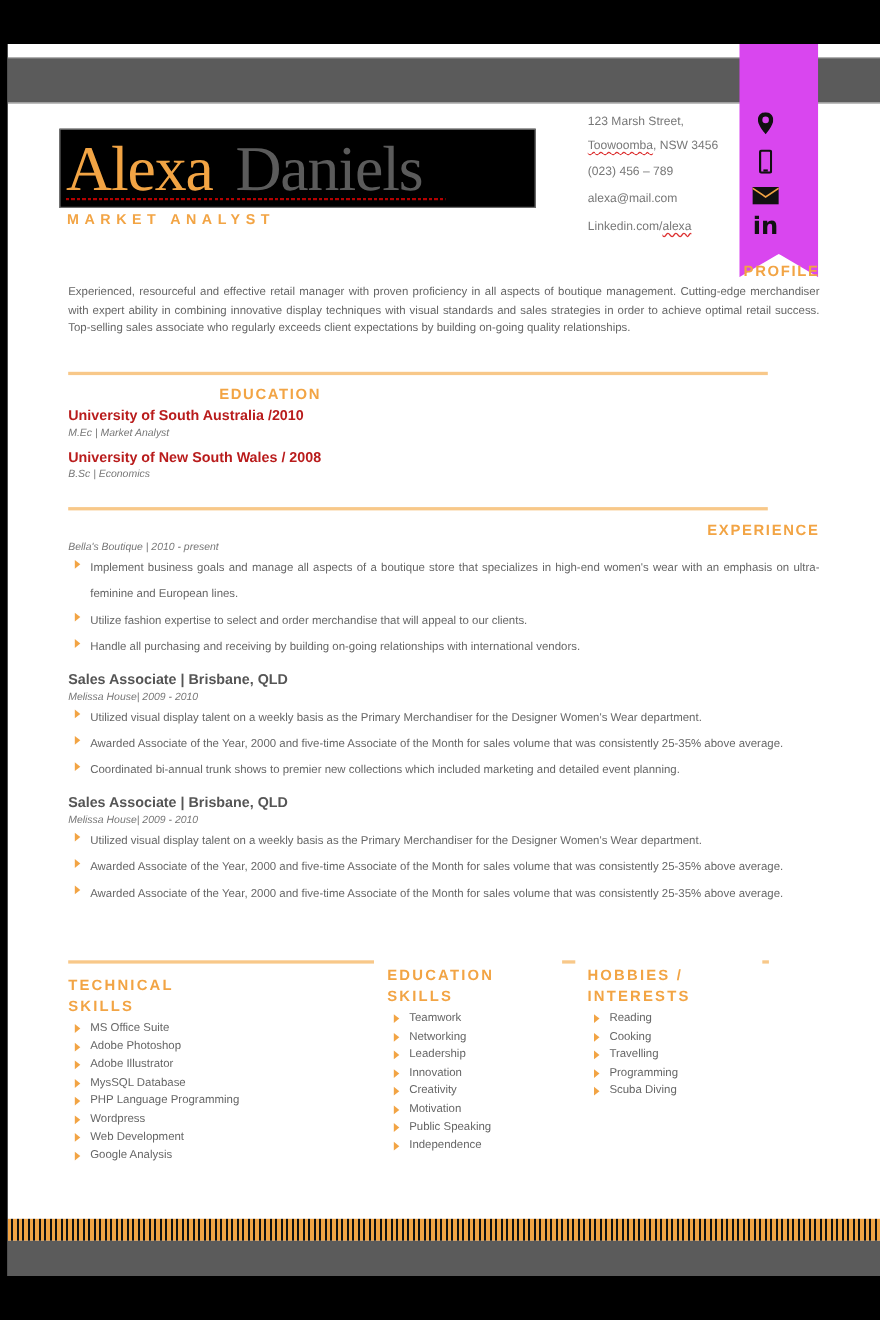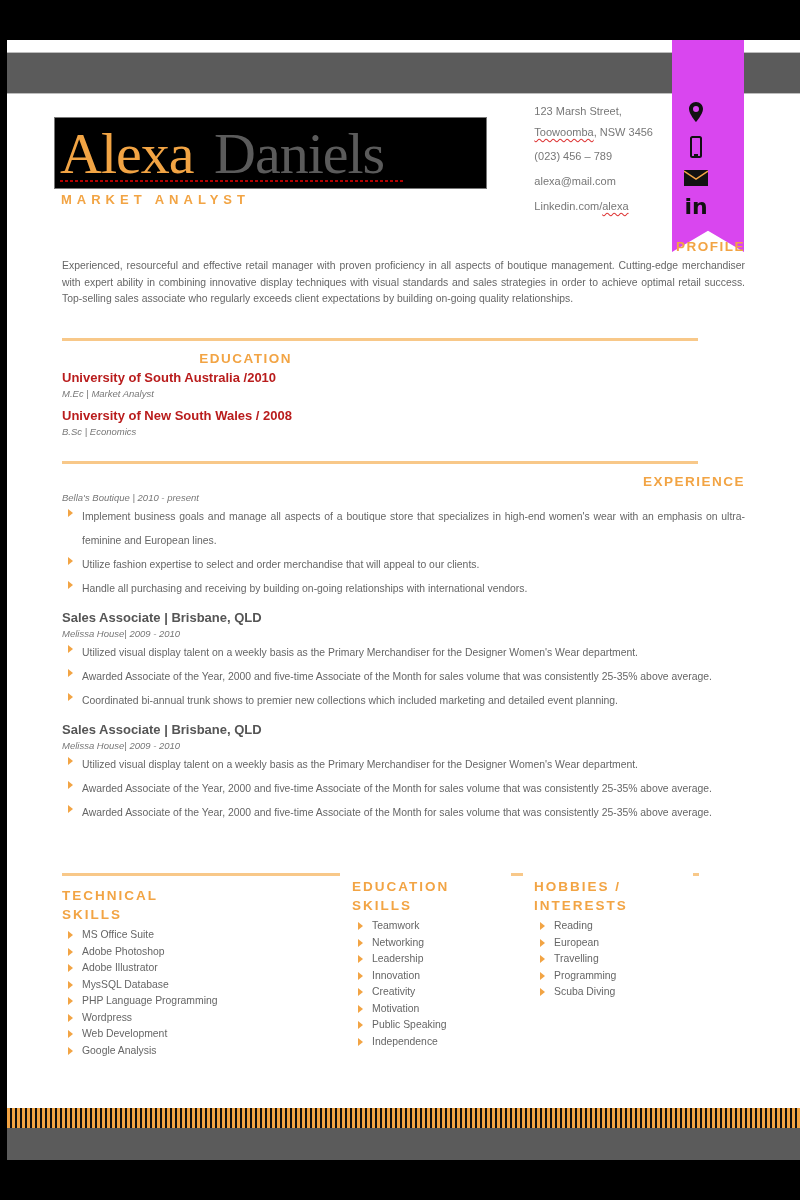--- a/index.html
+++ b/index.html
@@ -182,21 +182,21 @@
     </ul>
   </div>
 
   <div class="sec" style="top:837px; left:527px;">
     <div class="col-title">
       <div>HOBBIES /</div>
       <div>INTERESTS</div>
     </div>
     <ul class="col-list">
       <li>Reading</li>
-      <li>European</li>
+      <li>Cooking</li>
       <li>Travelling</li>
       <li>Programming</li>
       <li>Scuba Diving</li>
     </ul>
   </div>
 
   <div class="stripes"></div>
   <div class="bottom-band"></div>
 </div>
 

